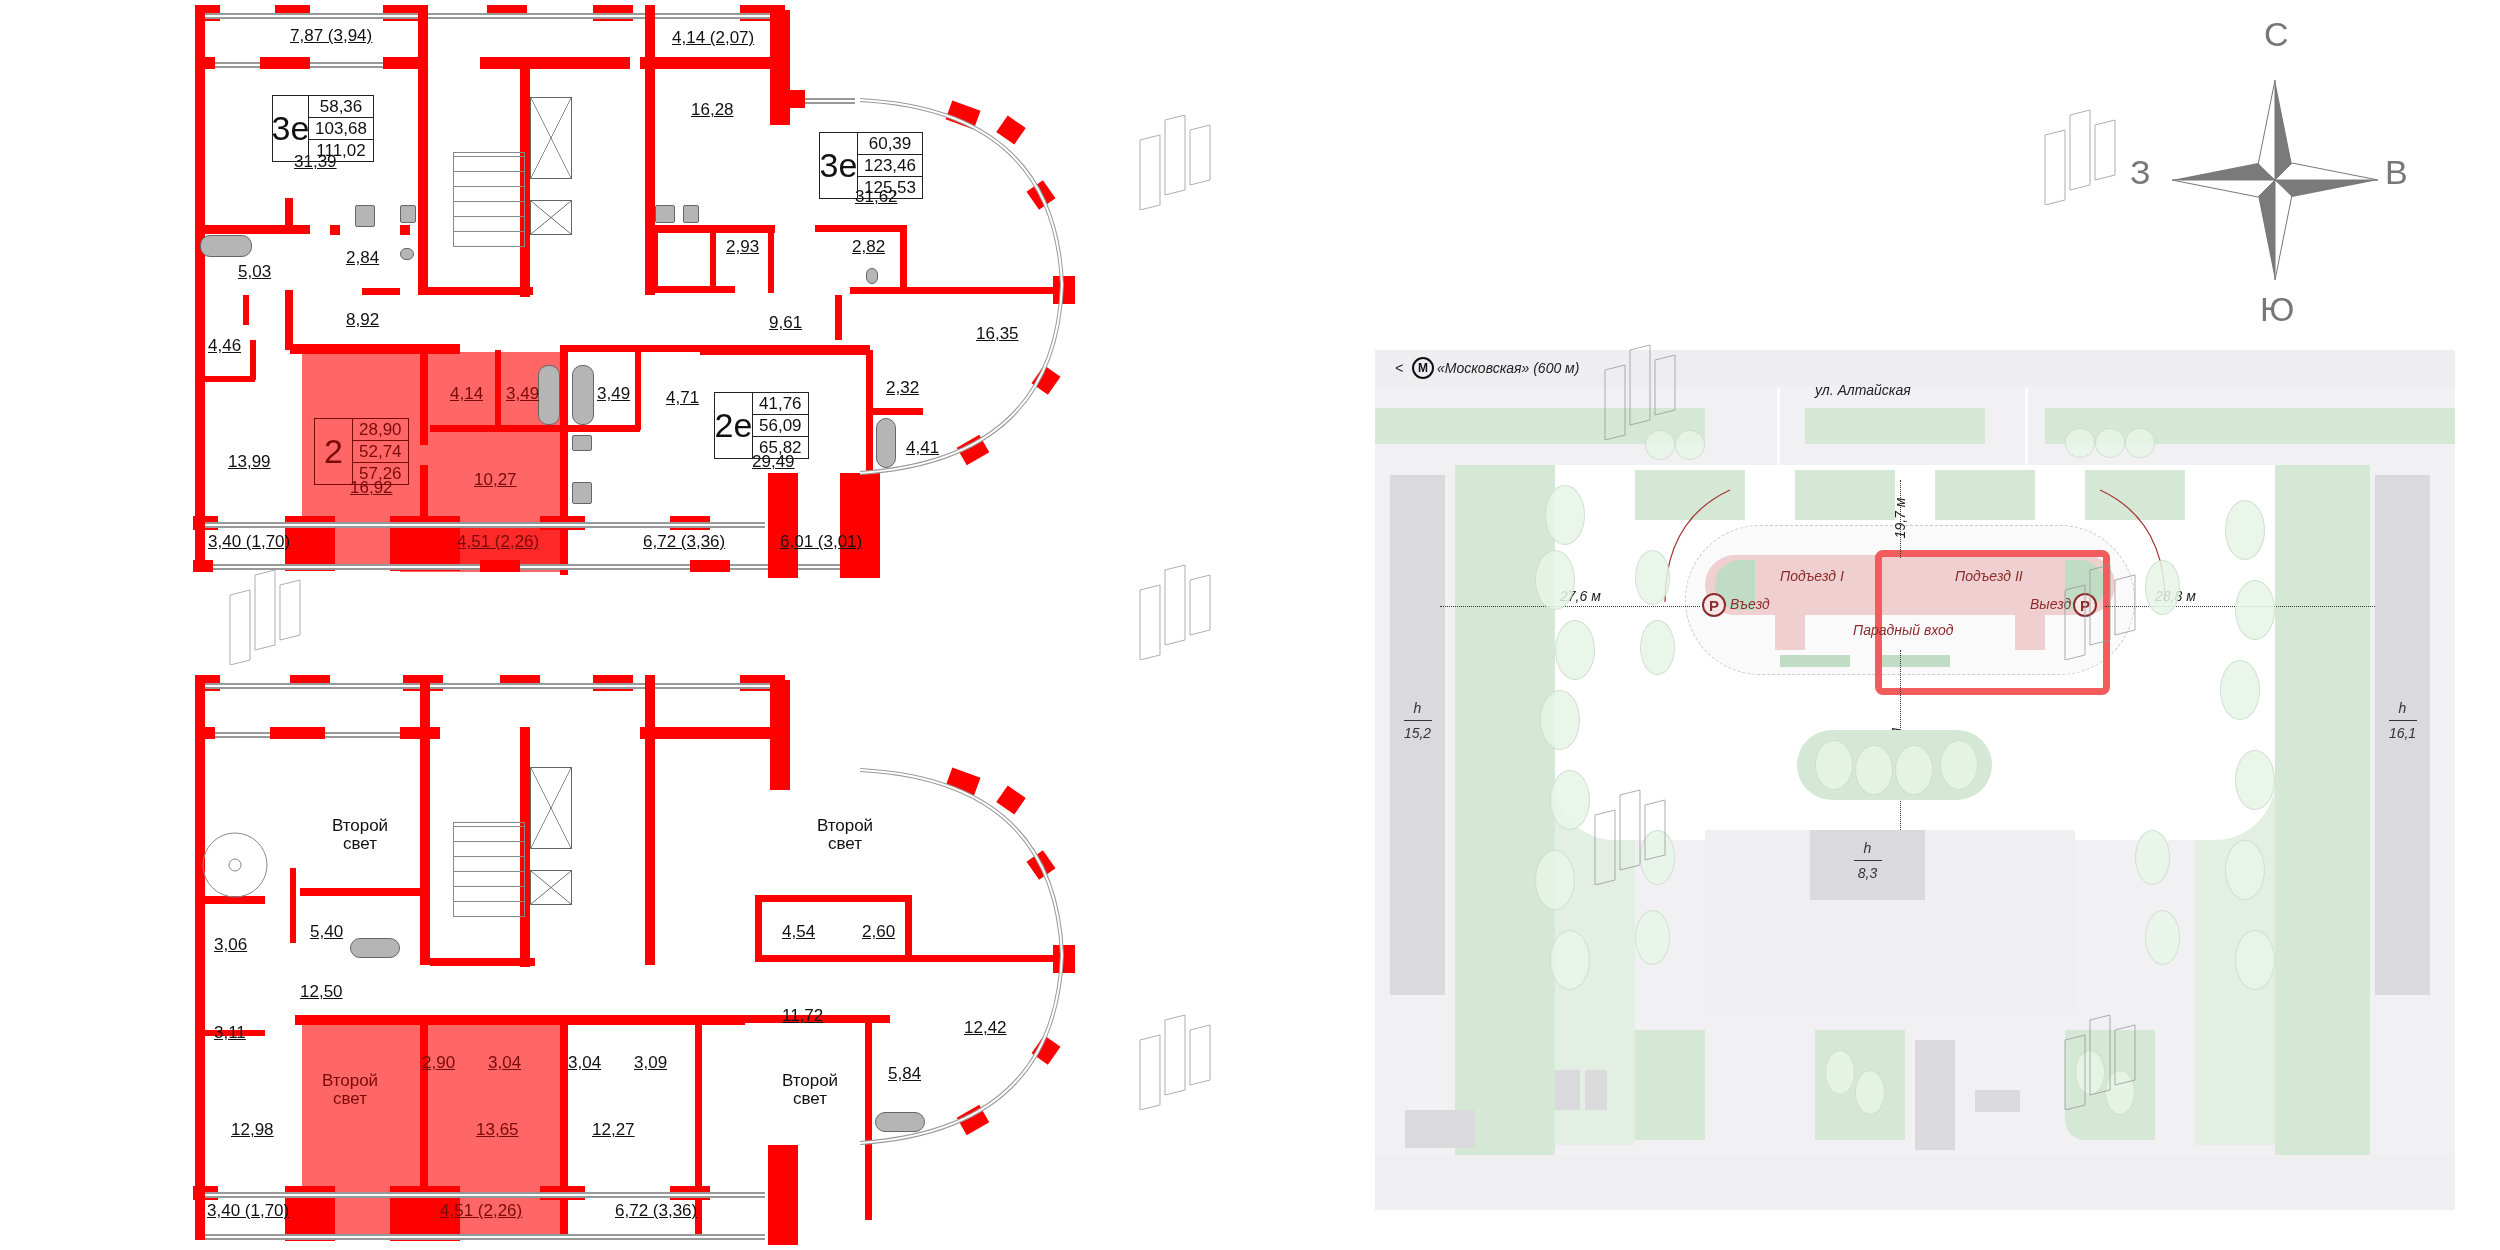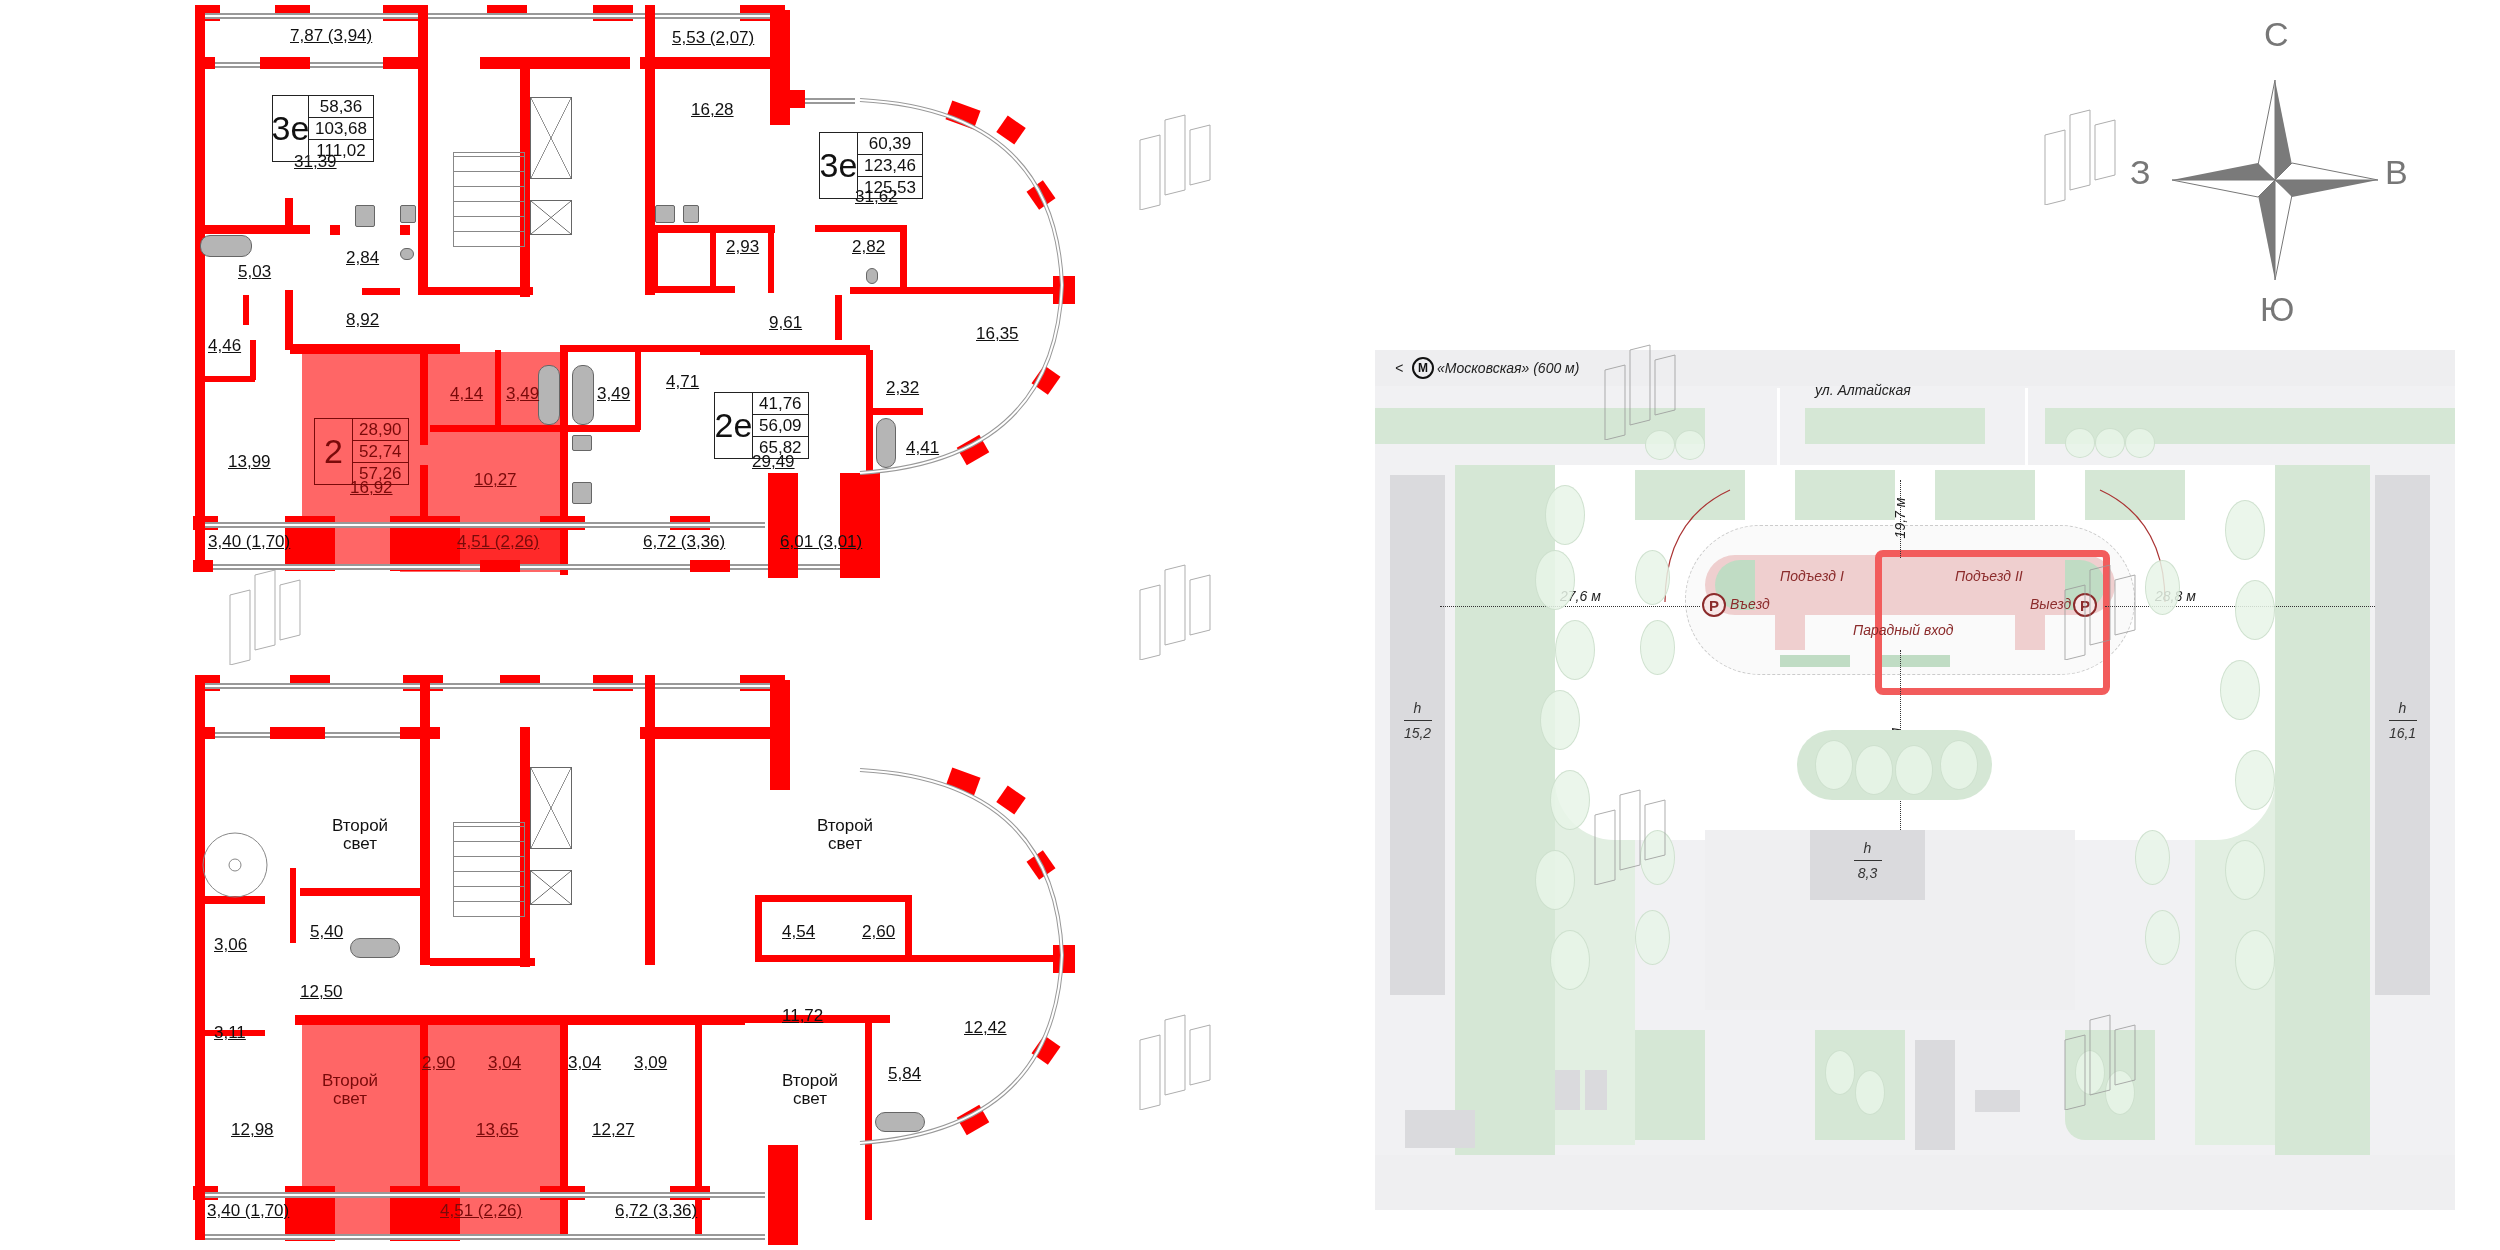--- a/index.html
+++ b/index.html
@@ -151,34 +151,34 @@
   <div class="fix" style="left:572px;top:435px;width:20px;height:16px;border-radius:2px;"></div>
 
   <span class="lbl" style="left:290px;top:26px;">7,87 (3,94)</span>
   <span class="lbl" style="left:294px;top:152px;">31,39</span>
   <span class="lbl" style="left:238px;top:262px;">5,03</span>
   <span class="lbl" style="left:346px;top:248px;">2,84</span>
   <span class="lbl" style="left:346px;top:310px;">8,92</span>
   <span class="lbl" style="left:208px;top:336px;">4,46</span>
   <span class="lbl" style="left:228px;top:452px;">13,99</span>
   <span class="lbl" style="left:208px;top:532px;">3,40 (1,70)</span>
-  <span class="lbl" style="left:672px;top:28px;">5,53 (2,07)</span>
+  <span class="lbl" style="left:672px;top:28px;">4,14 (2,07)</span>
   <span class="lbl" style="left:691px;top:100px;">16,28</span>
   <span class="lbl" style="left:855px;top:187px;">31,62</span>
   <span class="lbl" style="left:726px;top:237px;">2,93</span>
   <span class="lbl" style="left:852px;top:237px;">2,82</span>
   <span class="lbl" style="left:769px;top:313px;">9,61</span>
   <span class="lbl" style="left:976px;top:324px;">16,35</span>
   <span class="lbl dark" style="left:350px;top:478px;">16,92</span>
   <span class="lbl dark" style="left:450px;top:384px;">4,14</span>
   <span class="lbl dark" style="left:506px;top:384px;">3,49</span>
   <span class="lbl dark" style="left:474px;top:470px;">10,27</span>
   <span class="lbl dark" style="left:457px;top:532px;">4,51 (2,26)</span>
   <span class="lbl" style="left:597px;top:384px;">3,49</span>
-  <span class="lbl" style="left:666px;top:372px;">4,71</span>
+  <span class="lbl" style="left:666px;top:388px;">4,71</span>
   <span class="lbl" style="left:752px;top:452px;">29,49</span>
   <span class="lbl" style="left:886px;top:378px;">2,32</span>
   <span class="lbl" style="left:906px;top:438px;">4,41</span>
   <span class="lbl" style="left:643px;top:532px;">6,72 (3,36)</span>
   <span class="lbl" style="left:780px;top:532px;">6,01 (3,01)</span>
 
   <div class="apt" style="left:272px;top:95px;">
     <div class="code" style="width:36px;">3е</div>
     <div class="vals">
       <span>58,36</span>

